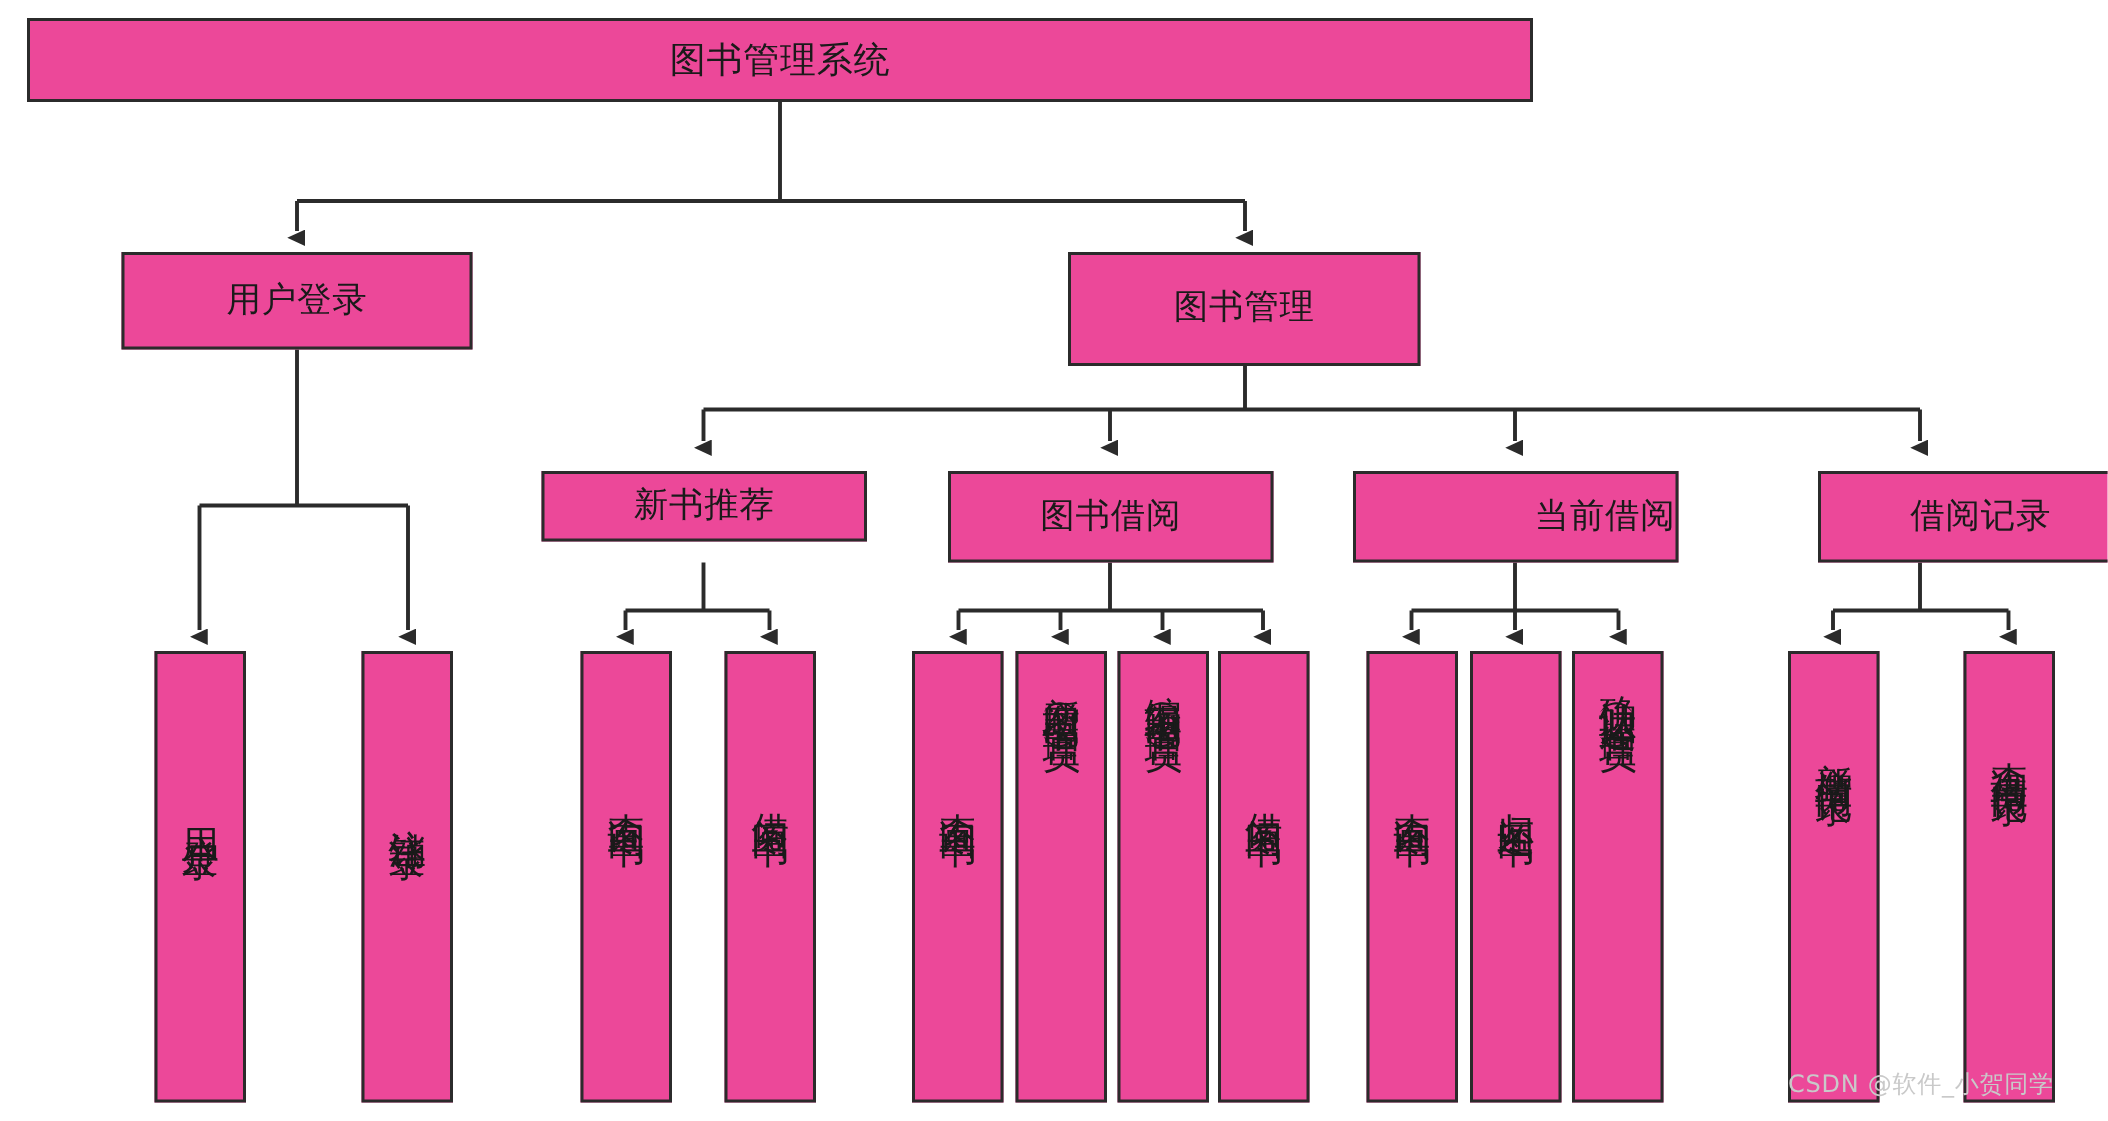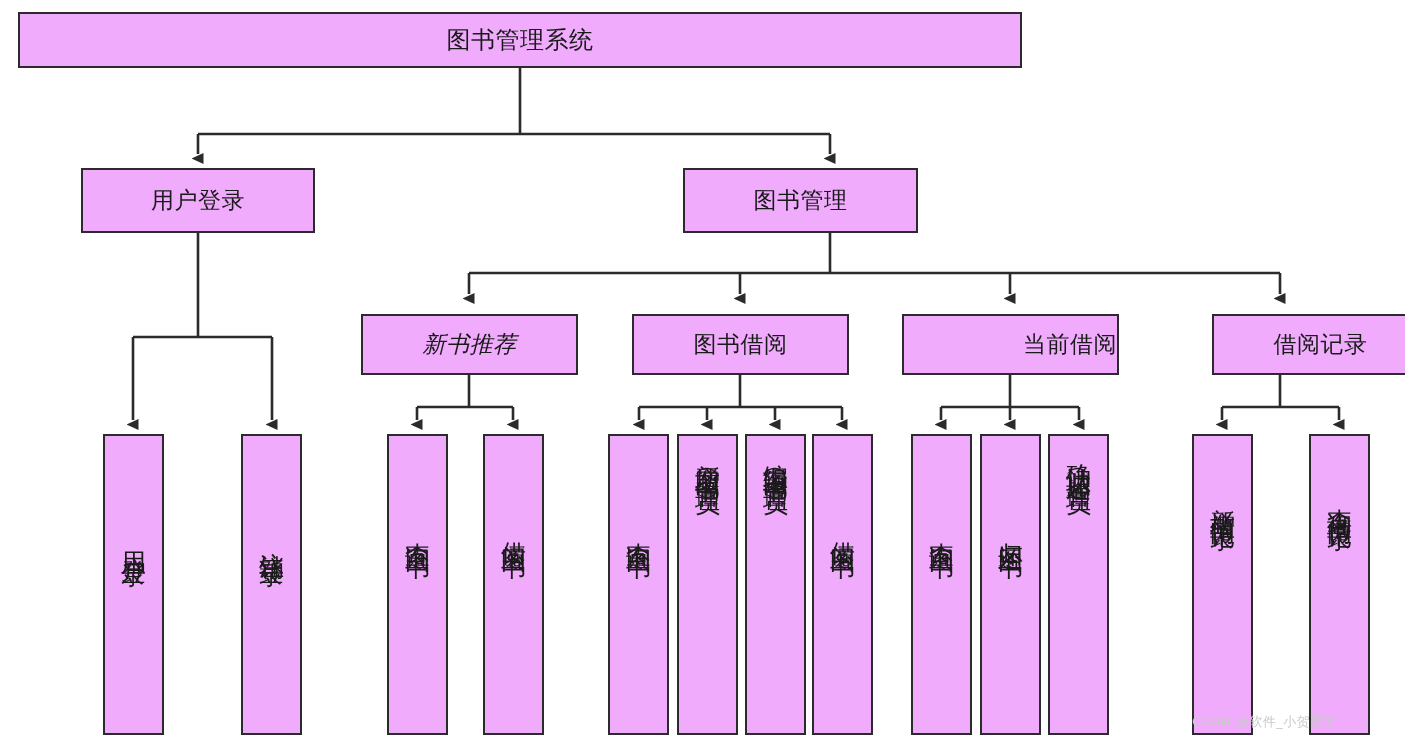--- a/index.html
+++ b/index.html
@@ -24,21 +24,21 @@
     position: absolute;
     left: 0;
     top: 0;
     width: 1405px;
     height: 747px;
     pointer-events: none;
   }
   .node {
     position: absolute;
     box-sizing: border-box;
-    background: #f0abfc;
+    background: #ec4899;
     border: 2.5px solid #2b2b2b;
     display: flex;
     align-items: center;
     justify-content: center;
     color: #1a1a1a;
     z-index: 2;
   }
   .node-label {
     display: block;
     line-height: 1.18;
@@ -64,21 +64,21 @@
     line-height: 1;
     margin-top: 4px;
   }
   .node.vert.tall-text .node-label {
     margin-top: 2px;
   }
   .watermark {
     position: absolute;
     left: 1192px;
     top: 713px;
-    font-size: 13px;
+    font-size: 16px;
     color: #c9c9c9;
     letter-spacing: 0.5px;
     white-space: nowrap;
     z-index: 3;
     font-family: "DejaVu Sans", "Liberation Sans", sans-serif;
   }
 </style>
 </head>
 <body>
 
@@ -139,25 +139,25 @@
   </svg>
 
   <div class="node horiz root" style="left:18px; top:12px; width:1004px; height:56px;">
     <span class="node-label">图书管理系统</span>
   </div>
 
   <div class="node horiz" style="left:81px; top:168px; width:234px; height:65px;">
     <span class="node-label">用户登录</span>
   </div>
 
-  <div class="node horiz" style="left:683px; top:168px; width:235px; height:65px;">
+  <div class="node horiz" style="left:712px; top:168px; width:235px; height:76px;">
     <span class="node-label">图书管理</span>
   </div>
 
-  <div class="node horiz" style="left:361px; top:314px; width:217px; height:61px;font-style:italic;">
+  <div class="node horiz" style="left:361px; top:314px; width:217px; height:47px;">
     <span class="node-label">新书推荐</span>
   </div>
 
   <div class="node horiz" style="left:632px; top:314px; width:217px; height:61px;">
     <span class="node-label">图书借阅</span>
   </div>
 
   <div class="node horiz" style="left:902px; top:314px; width:217px; height:61px;justify-content:flex-end;">
     <span class="node-label">当前借阅</span>
   </div>

